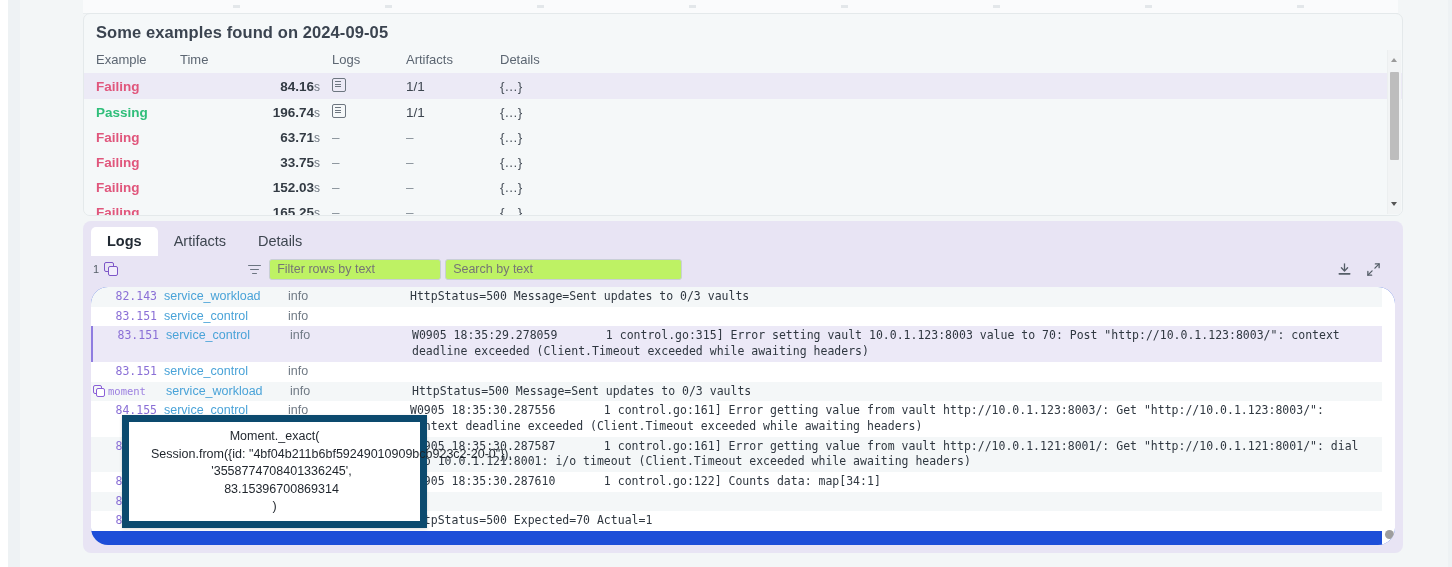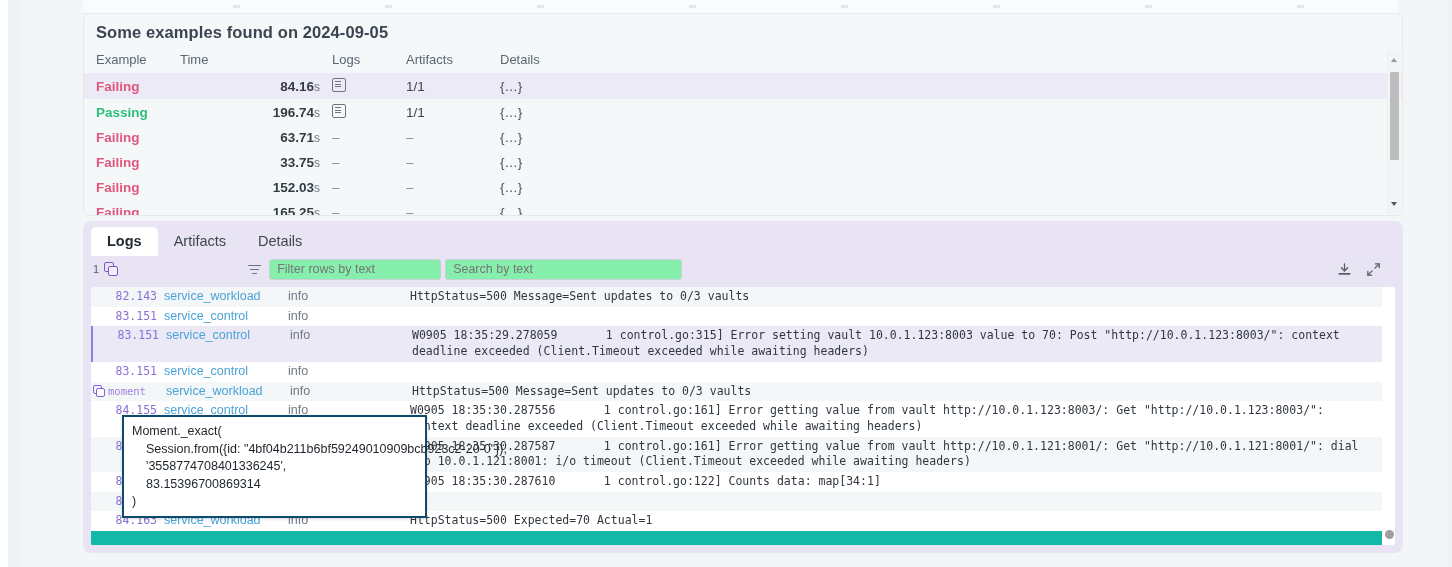--- a/index.html
+++ b/index.html
@@ -204,21 +204,21 @@
     background: #6c7581;
     border-radius: 1px;
   }
   .funnel-icon span:nth-child(1){ top:1px; width:13px; }
   .funnel-icon span:nth-child(2){ top:5px; width:9px; left:2px; }
   .funnel-icon span:nth-child(3){ top:9px; width:5px; left:4px; }
   .txtinput {
     height: 21px;
     border: 1px solid #c9cfd6;
     border-radius: 3px;
-    background: #86efac;
+    background: #bef264;
     font-size: 12.5px;
     color: #6d7680;
     padding: 0 7px;
     box-sizing: border-box;
     outline: none;
     font-family: "Liberation Sans", sans-serif;
   }
   .txtinput.filter { width: 172px; margin-right: 4px; }
   .txtinput.search { width: 237px; }
   .toolbar-right {
@@ -229,22 +229,22 @@
     gap: 14px;
   }
   .dl-icon { width: 15px; height: 15px; }
   .ex-icon { width: 15px; height: 15px; }
 
   
   .log-wrap {
     position: absolute;
     left: 8px; right: 8px;
     top: 66px; bottom: 8px;
-    background: #14b8a6;
-    border-radius: 1px;
+    background: #1d4ed8;
+    border-radius: 17px;
     overflow: hidden;
   }
   .log-scrollarea {
     position: absolute;
     left: 0; right: 13px; top: 0; bottom: 0;
     overflow: hidden;
   }
   .logrow {
     display: flex;
     font-family: "DejaVu Sans Mono", monospace;
@@ -327,30 +327,31 @@
     border-radius: 50%;
   }
 
   
   .tooltip {
     position: absolute;
     left: 114px;
     top: 415px;
     width: 305px;
     background: #ffffff;
-    border: 2px solid #0c4a6e;
+    border: 7px solid #0c4a6e;
     box-shadow: 0 1px 3px rgba(0,0,0,.15);
     font-family: "Liberation Sans", sans-serif;
     font-size: 12.5px;
     line-height: 17.5px;
     color: #1e242b;
     padding: 6px 8px 5px 8px;
     box-sizing: border-box;
     white-space: nowrap;
     z-index: 50;
+    text-align: center;
   }
   .tt-line { white-space: nowrap; }
   .tt-indent { padding-left: 14px; }
 </style>
 </head>
 <body>
 
 <div id="root">
 
   <div class="gutter left"></div>

